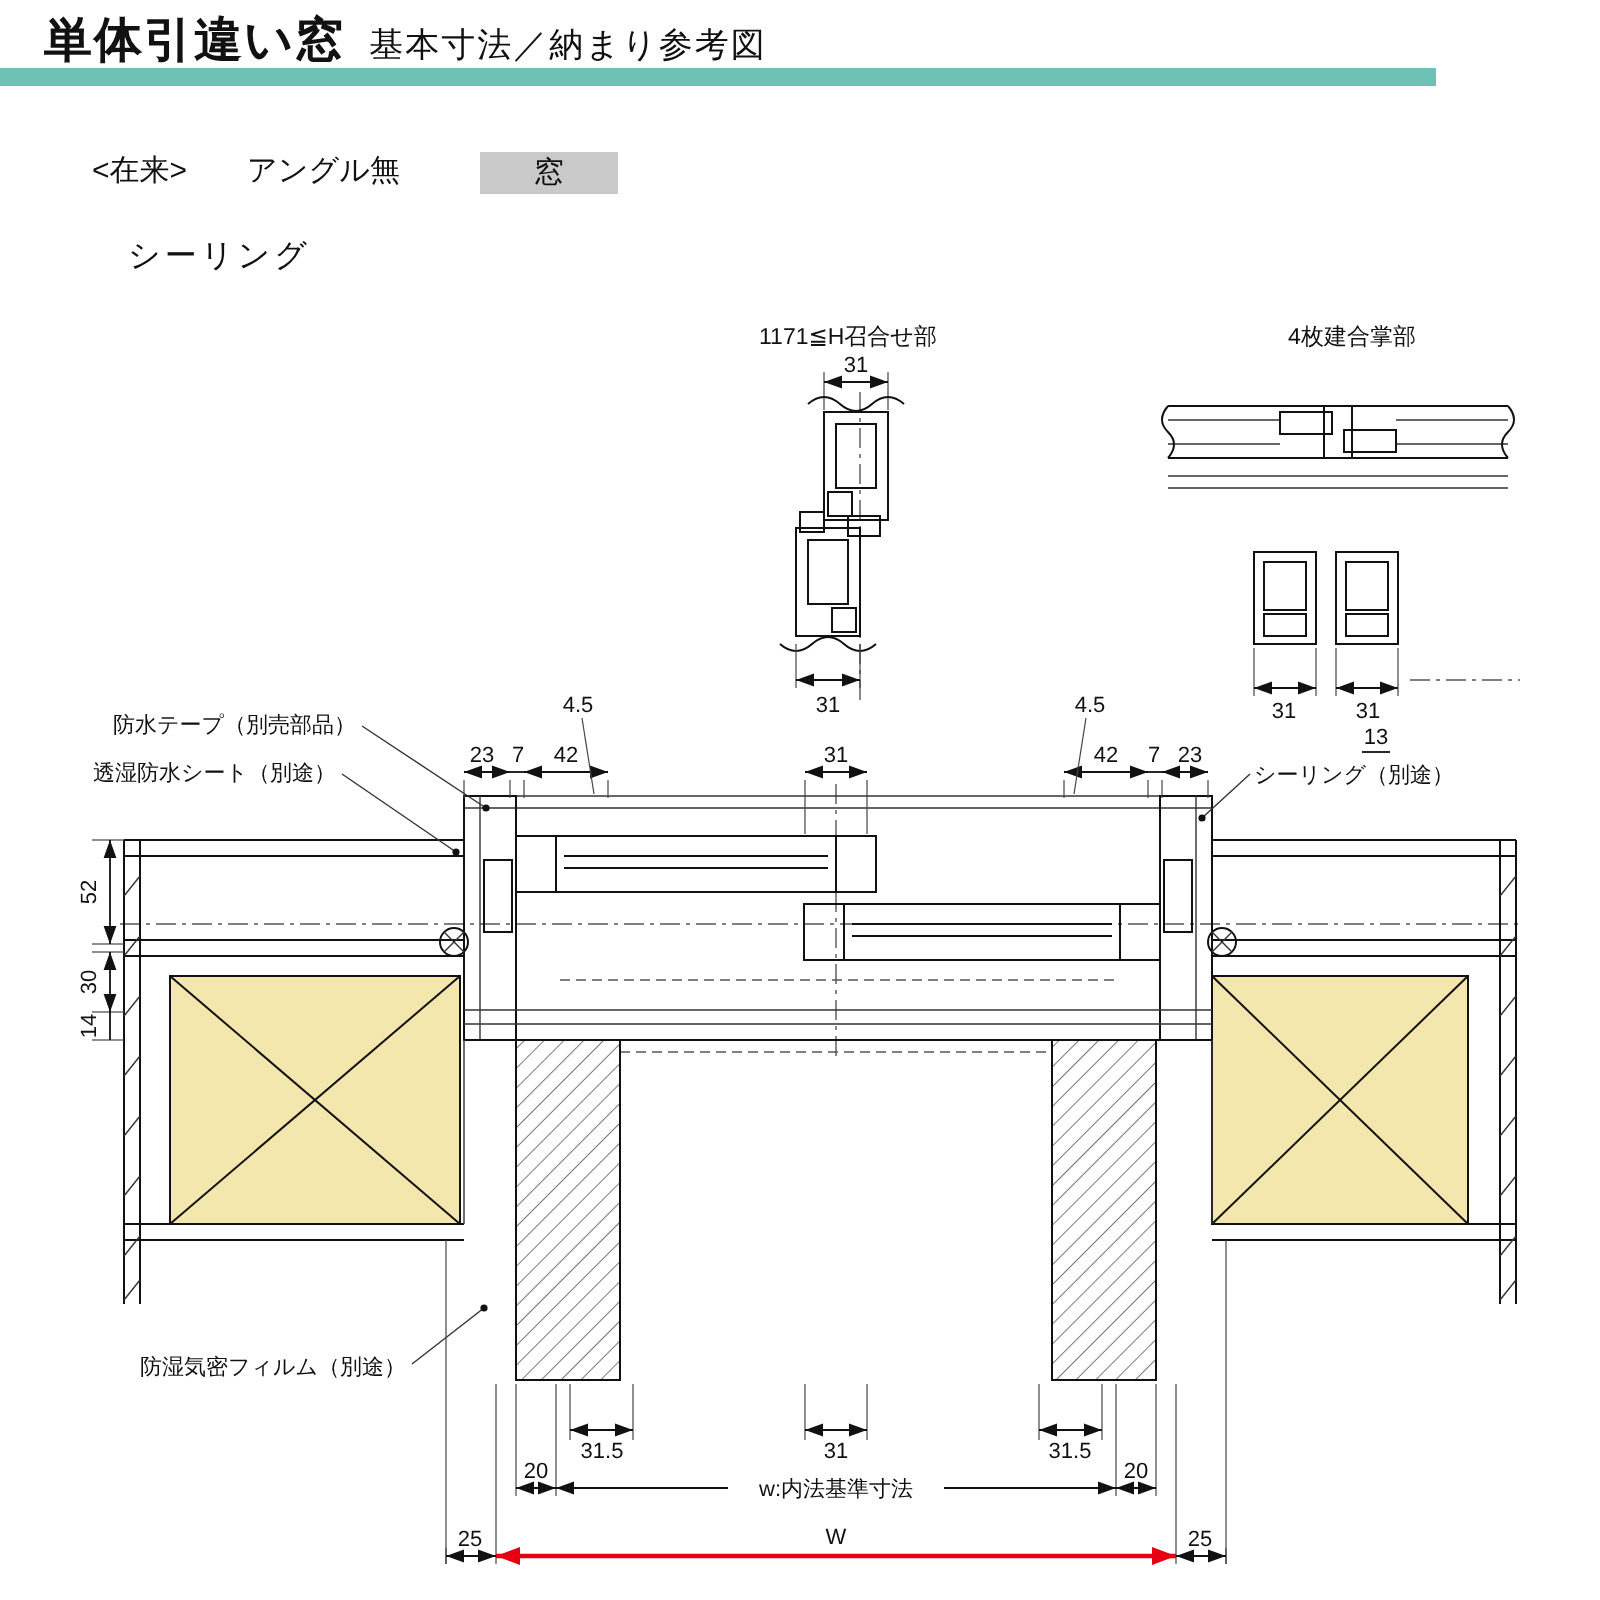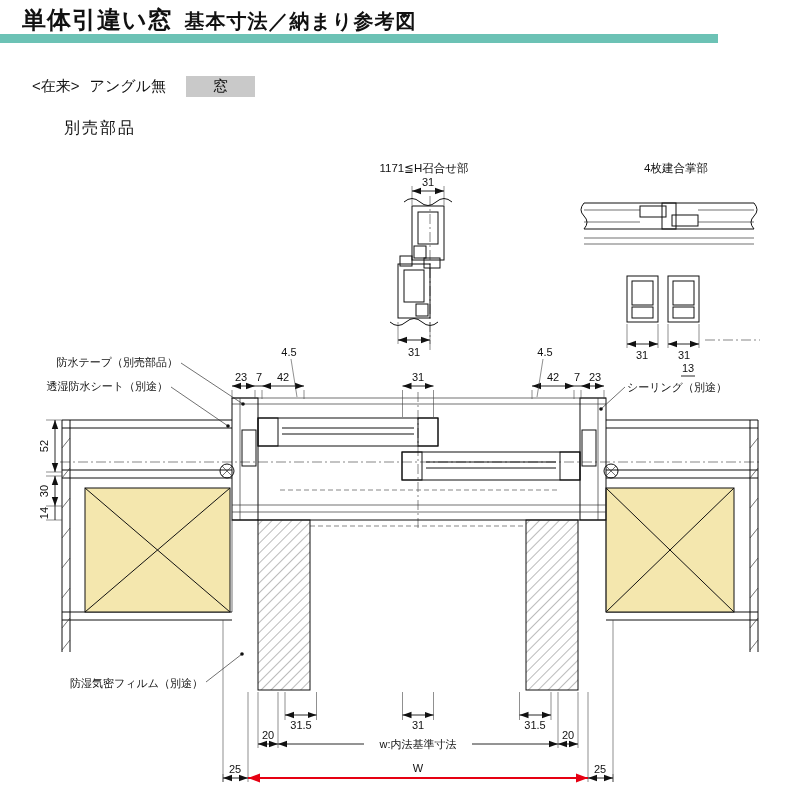--- a/index.html
+++ b/index.html
@@ -1,22 +1,22 @@
 <!DOCTYPE html>
 <html><head>
 <meta charset="utf-8">
 <style>
   html,body{margin:0;padding:0;background:#fff;}
   .page{position:relative;width:800px;height:800px;background:#fff;overflow:hidden;
         font-family:"Liberation Sans","DejaVu Sans",sans-serif;color:#111;}
   .titlebar{position:absolute;left:22px;top:4px;display:flex;align-items:baseline;gap:12px;justify-content:space-between;}
   .title-main{font-size:24px;font-weight:bold;letter-spacing:1px;}
-  .title-sub{font-size:20px;font-weight:bold;letter-spacing:1px;}
+  .title-sub{font-size:17px;font-weight:normal;letter-spacing:1px;}
   .accent-bar{position:absolute;left:0;top:34px;width:718px;height:9px;background:#6cc2b5;}
-  .subheader{position:absolute;left:32px;top:76px;display:flex;align-items:center;font-size:15px;}
+  .subheader{position:absolute;left:46px;top:76px;display:flex;font-size:15px;gap:20px;}
   .sub-tag{margin-right:10px;}
   .sub-angle{margin-right:20px;}
   .win-badge{background:#c9c9c9;padding:1px 27px;font-size:15px;}
   .view-title{position:absolute;left:64px;top:118px;font-size:16px;letter-spacing:2px;}
   svg{position:absolute;left:0;top:145px;}
   svg text{font-family:"Liberation Sans","DejaVu Sans",sans-serif;fill:#111;}
   .t11{font-size:11px;}
   .t12{font-size:11.5px;}
   .mid{text-anchor:middle;}
   .end{text-anchor:end;}
@@ -40,21 +40,21 @@
     <span class="title-sub">基本寸法／納まり参考図</span>
   </div>
   <div class="accent-bar"></div>
 
   <div class="subheader">
     <span class="sub-tag">&lt;在来&gt;</span>
     <span class="sub-angle">アングル無</span>
     <span class="win-badge">窓</span>
   </div>
 
-  <div class="view-title">別売部品</div>
+  <div class="view-title">シーリング</div>
 
   <svg width="800" height="655" viewBox="0 145 800 655">
     <defs>
       <pattern id="hatch" width="7" height="7" patternUnits="userSpaceOnUse" patternTransform="rotate(45)">
         <line x1="0" y1="0" x2="0" y2="7" stroke="#555" stroke-width="0.8"></line>
       </pattern>
       <pattern id="hatch2" width="4" height="4" patternUnits="userSpaceOnUse" patternTransform="rotate(45)">
         <line x1="0" y1="0" x2="0" y2="4" stroke="#333" stroke-width="0.8"></line>
       </pattern>
       <marker id="arr" markerUnits="userSpaceOnUse" markerWidth="10" markerHeight="10" refX="9" refY="5" orient="auto-start-reverse">

